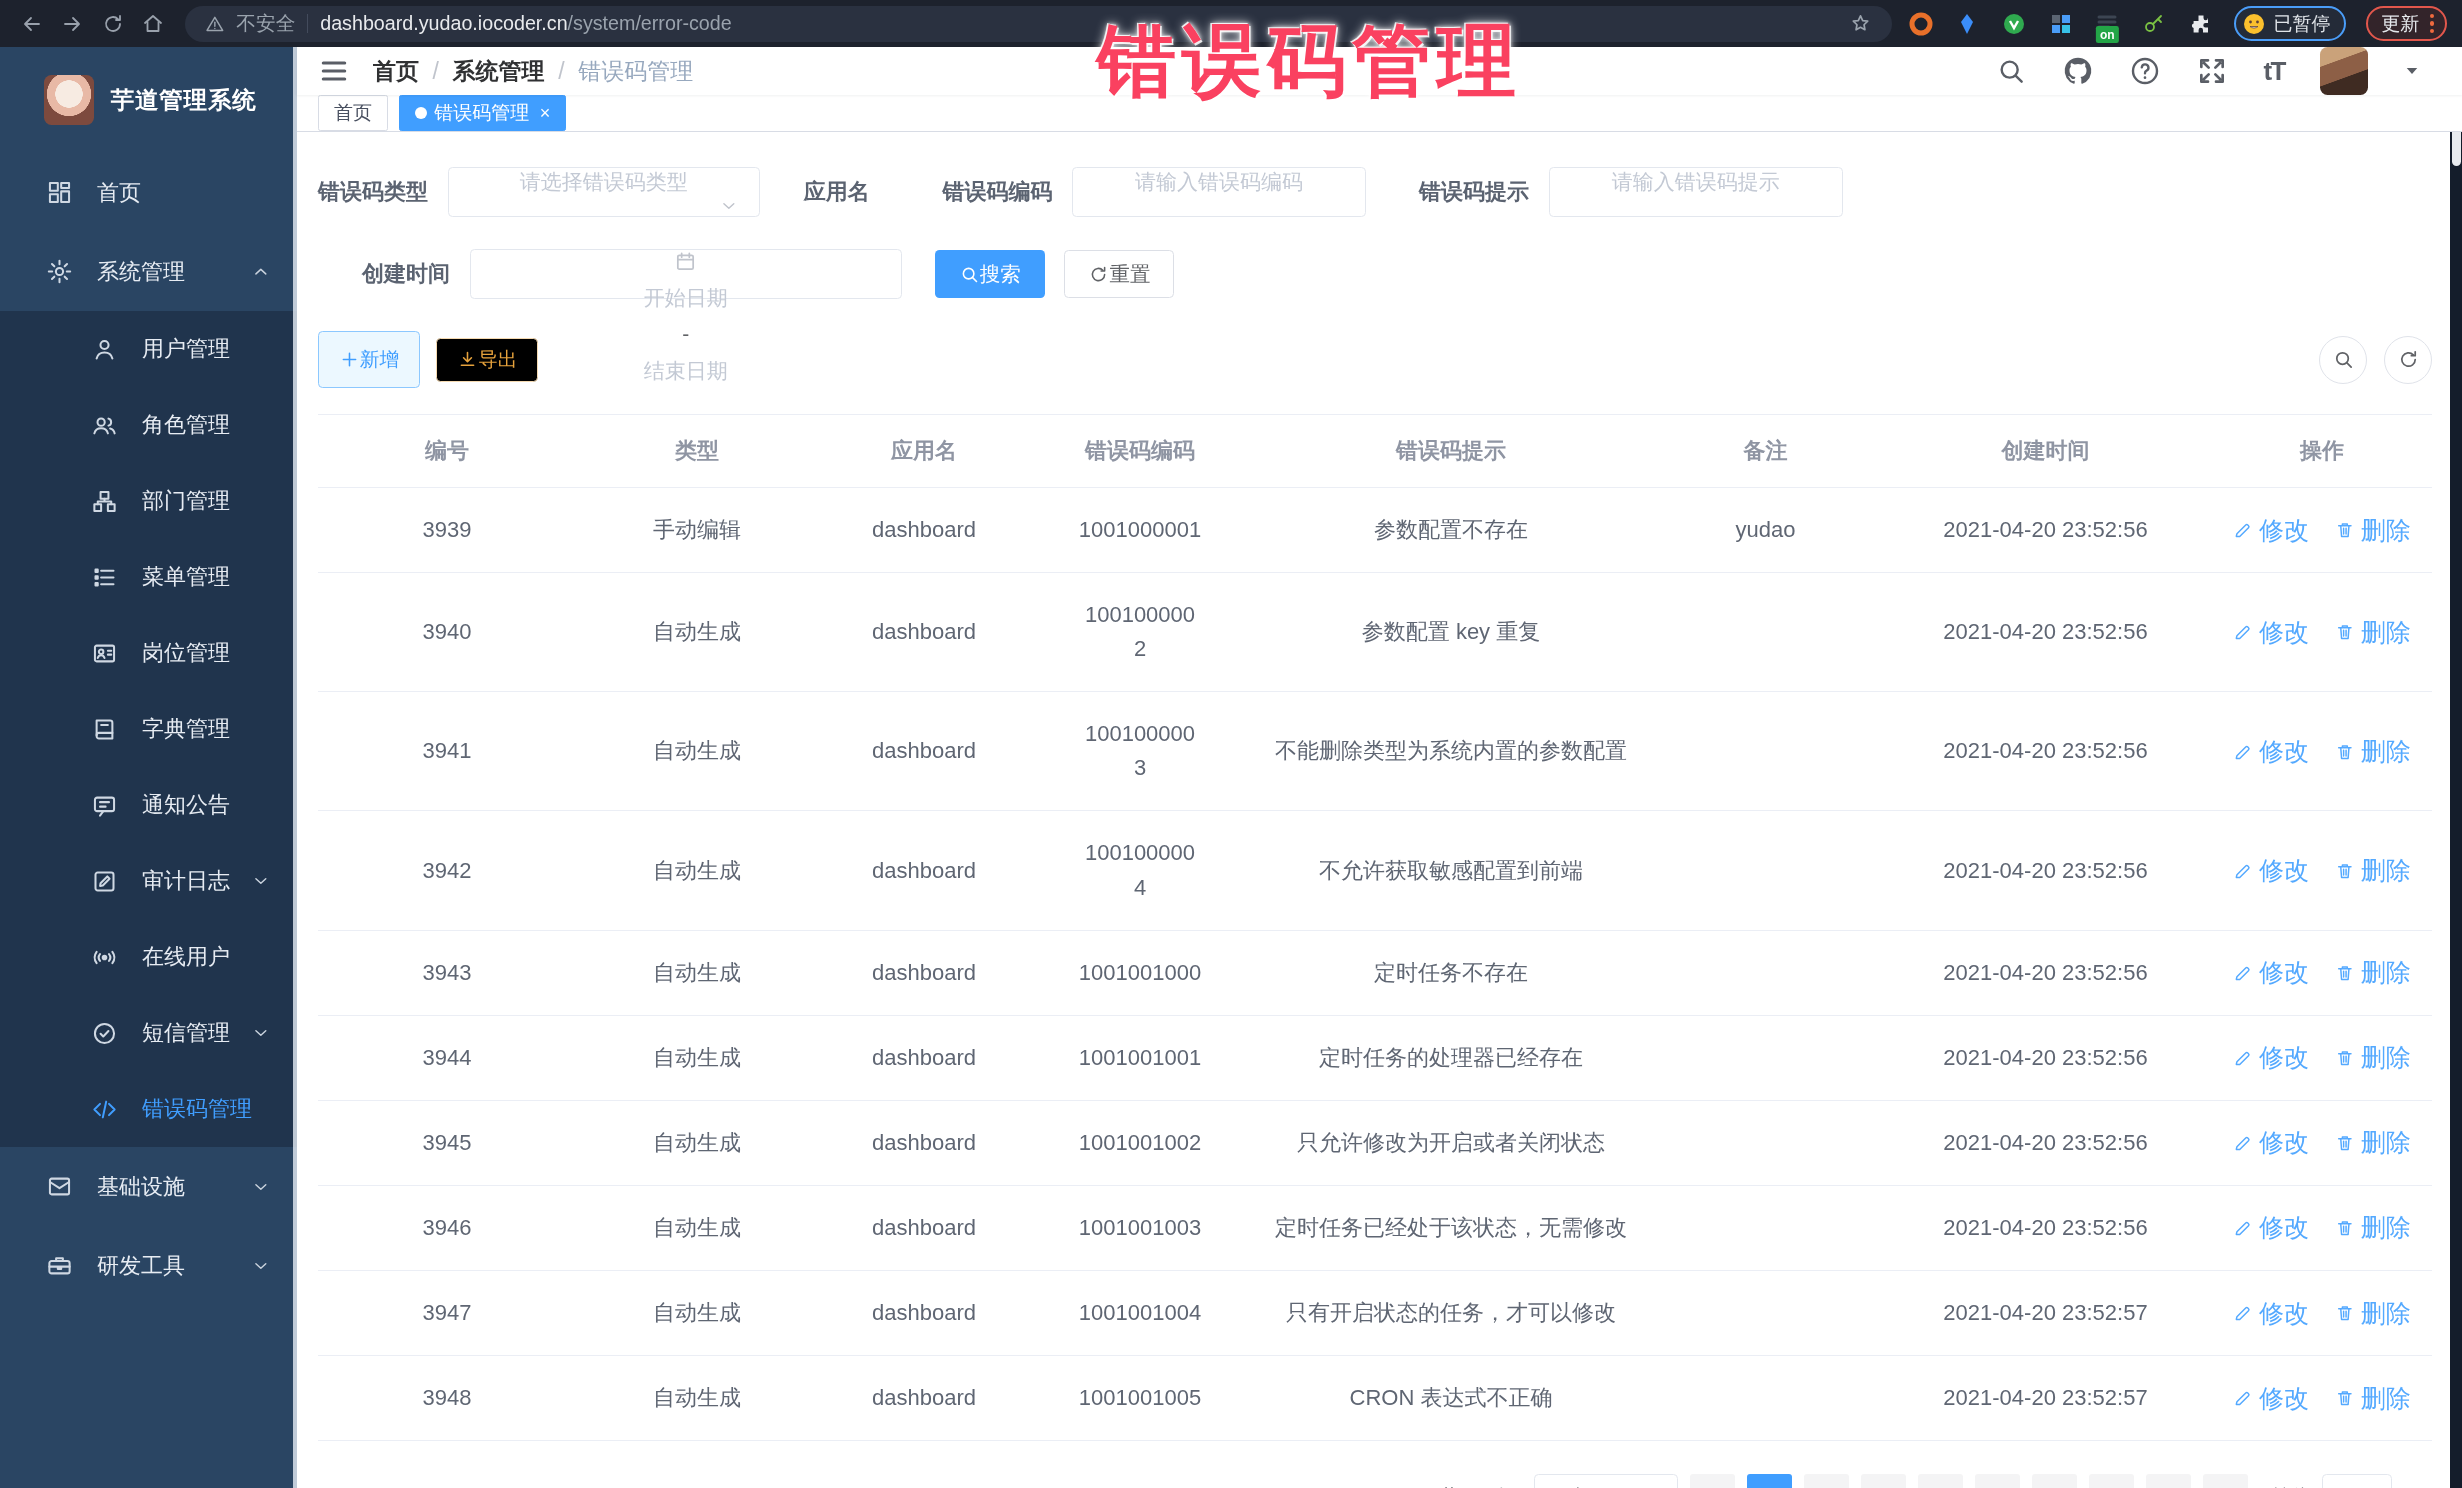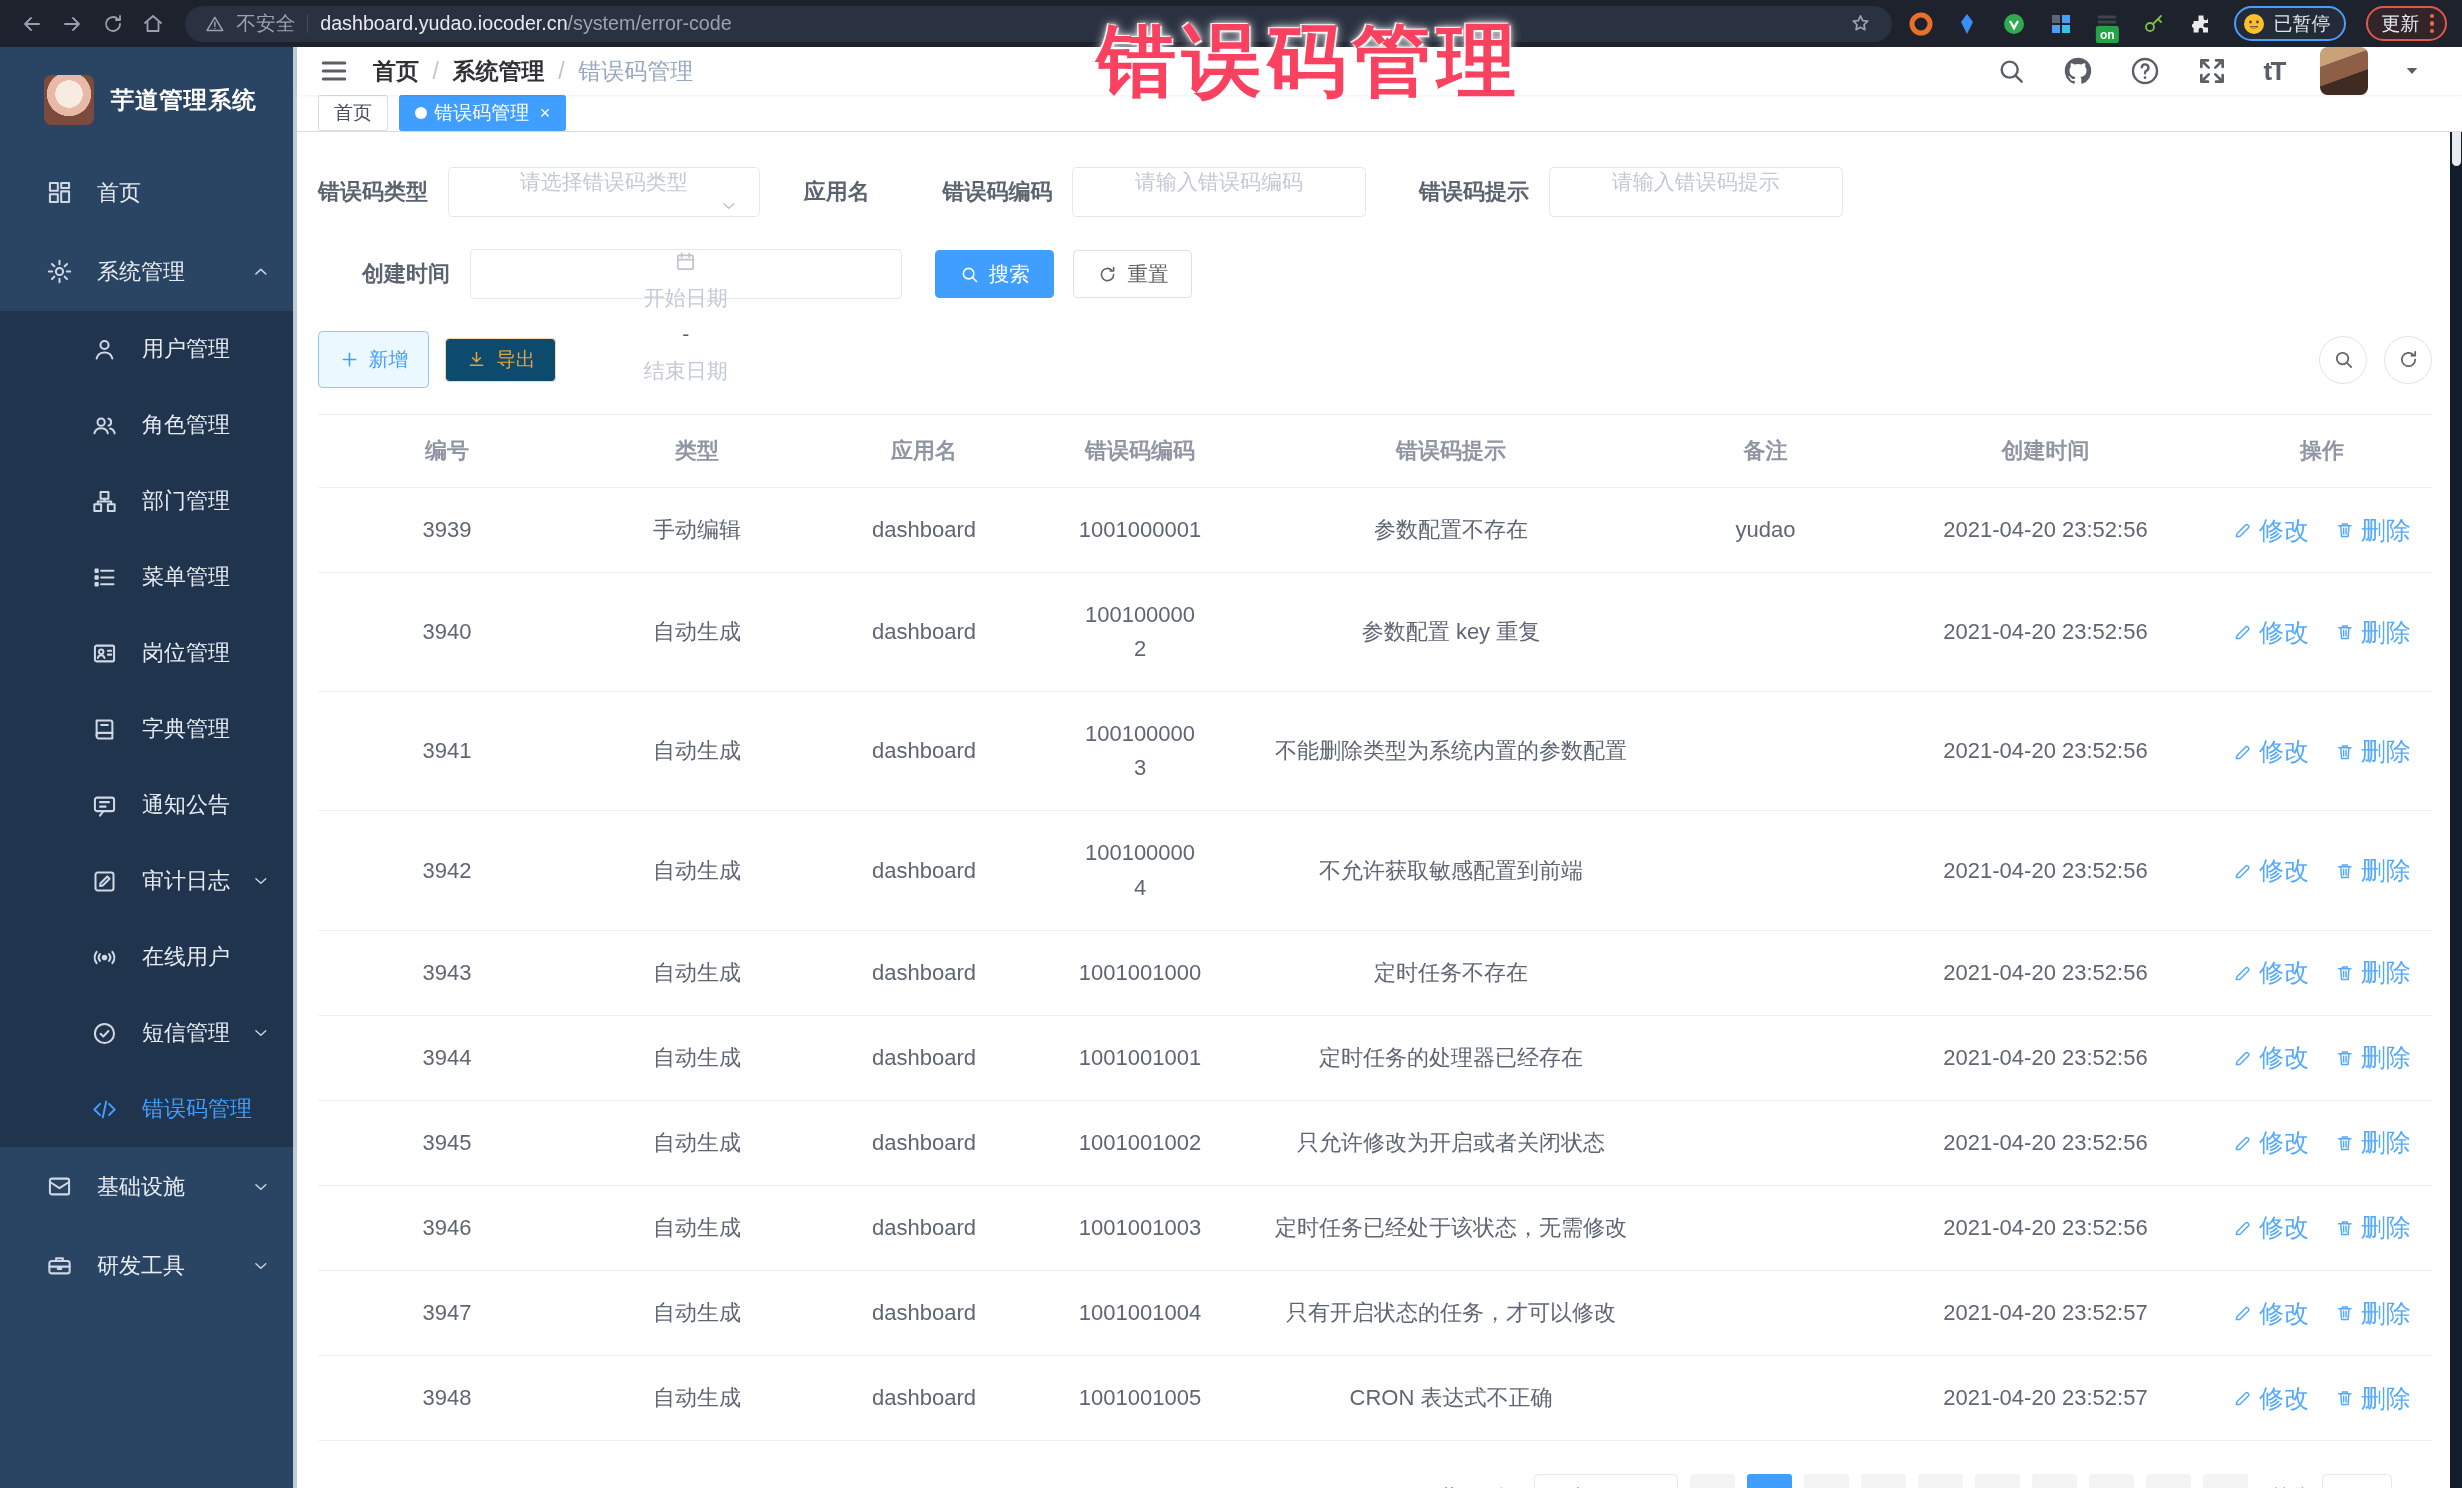--- a/index.html
+++ b/index.html
@@ -84,26 +84,26 @@
   .fgroup { display:flex; align-items:center; }
   .flabel { font-size:22px; font-weight:700; color:#5b6371; margin-right:19.7px; white-space:nowrap; }
   .finput { height:50px; border:1.5px solid #e3e7ee; border-radius:4.5px; background:#fff; display:flex; align-items:center; padding:0 19.7px; font-size:21px; color:#c0c4cc;flex-direction:column; }
   .finput .ph { color:#c3c9d4; }
   .select-arrow { margin-left:auto; color:#c0c4cc; display:flex; }
   .select-arrow svg { width:19.7px; height:19.7px; }
   .date-range { gap:10.6px; }
   .date-range .cal { color:#c0c4cc; display:flex; }
   .date-range .cal svg { width:23px; height:23px; }
   .date-range .sep { color:#606266; }
-  .btn { height:48px; display:inline-flex; align-items:center; gap:9px; border-radius:4.5px; font-size:20.5px; padding:0 23px; cursor:pointer; border:1.5px solid transparent; }
+  .btn { height:48px; display:inline-flex; align-items:center; border-radius:4.5px; font-size:20.5px; padding:0 23px; cursor:pointer; border:1.5px solid transparent; }
   .btn svg { width:21px; height:21px; }
   .btn.primary { background:#409eff; color:#fff; }
   .btn.plainwhite { background:#fff; border-color:#dcdfe6; color:#606266; }
   .btn.plainblue { background:#ecf8ff; border-color:#8cc8ff; color:#409eff; height:57px; font-size:19.7px; padding:0 19.7px; }
-  .btn.plainyellow { background:#0c4a6e; border-color:#f5dab1; color:#e6a23c; height:44px; font-size:19.7px; padding:0 19.7px; }
+  .btn.plainyellow { background:#000000; border-color:#f5dab1; color:#e6a23c; height:44px; font-size:19.7px; padding:0 19.7px; }
 
   .toolbar { display:flex; align-items:center; gap:16.7px; margin:6px 0 26px 0; }
   .toolbar .spacer { flex:1; }
   .circle-btn { width:48px; height:48px; border-radius:50%; border:1.5px solid #e0e3ea; background:#fff; color:#606266; display:flex; align-items:center; justify-content:center; cursor:pointer; }
   .circle-btn svg { width:23px; height:23px; }
 
   table.grid { width:100%; border-collapse:collapse; border-top:1.5px solid #ebeef5; }
   table.grid th { font-size:22px; color:#8f95a3; font-weight:700; padding:21px 7.6px; border-bottom:1.5px solid #ebeef5; text-align:center; }
   table.grid td { font-size:22px; color:#5f6673; padding:25px 7.6px; border-bottom:1.5px solid #ebeef5; text-align:center; }
   td.code-cell { white-space:pre-line; line-height:1.55; }

